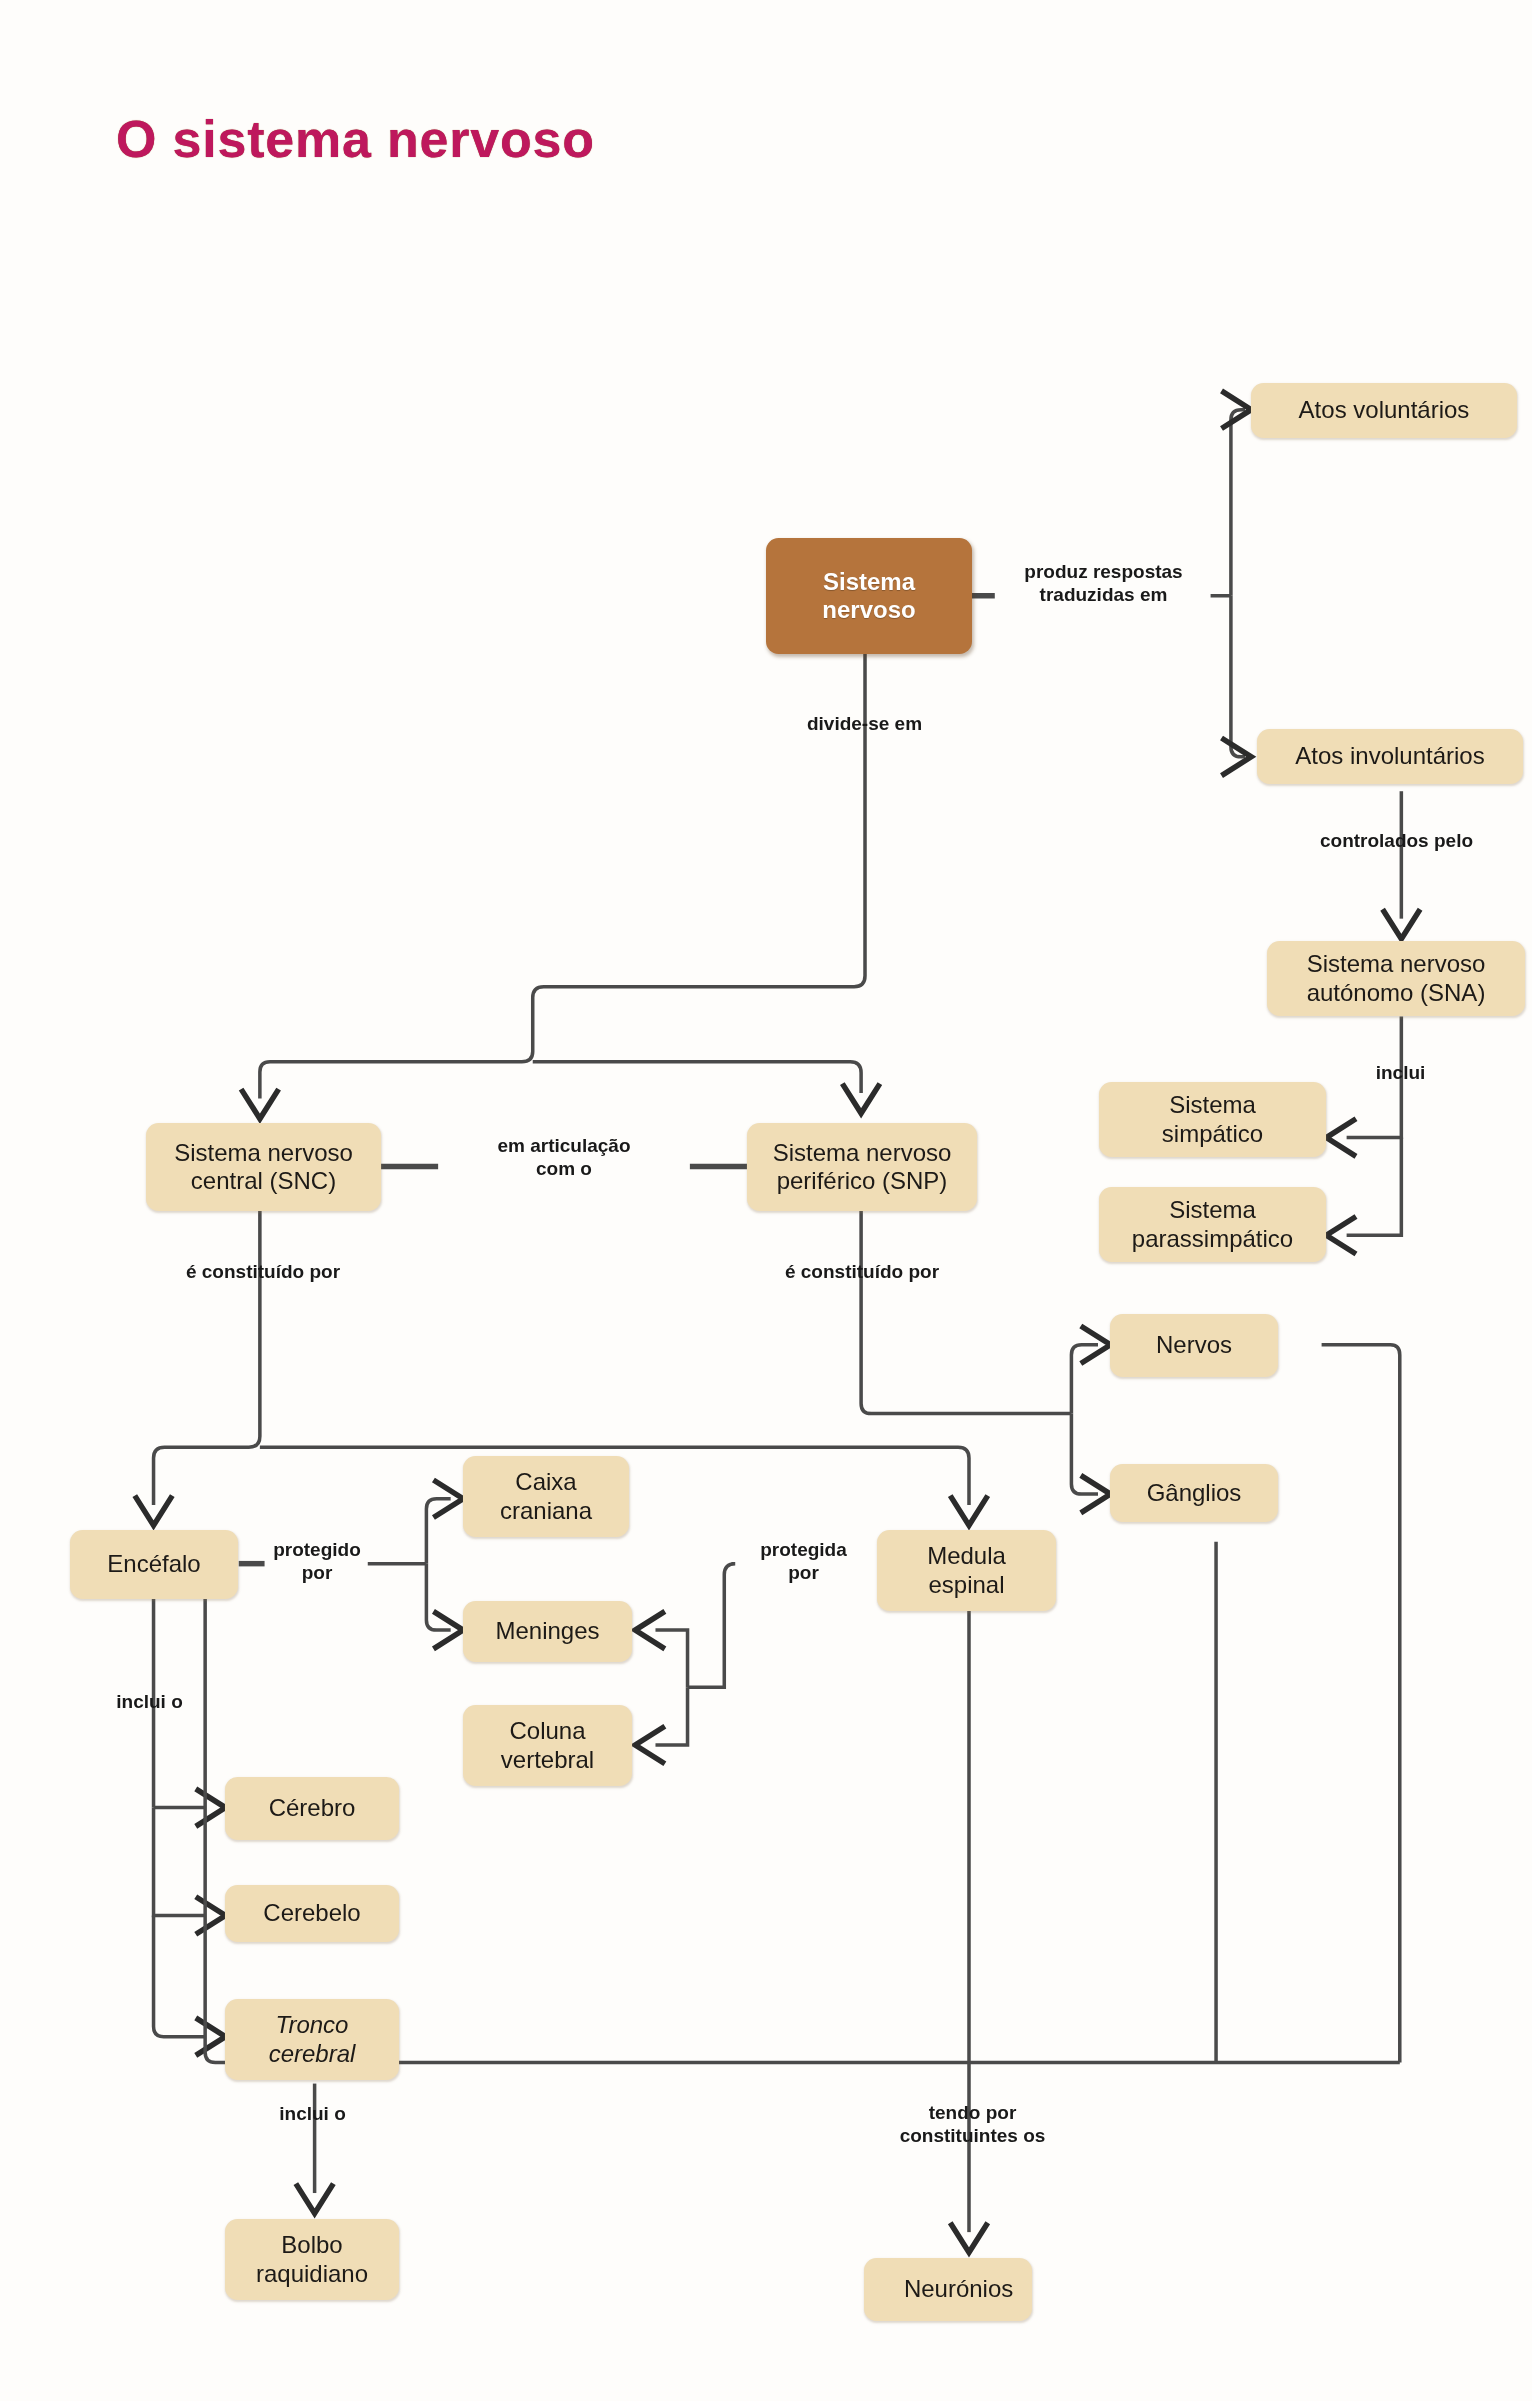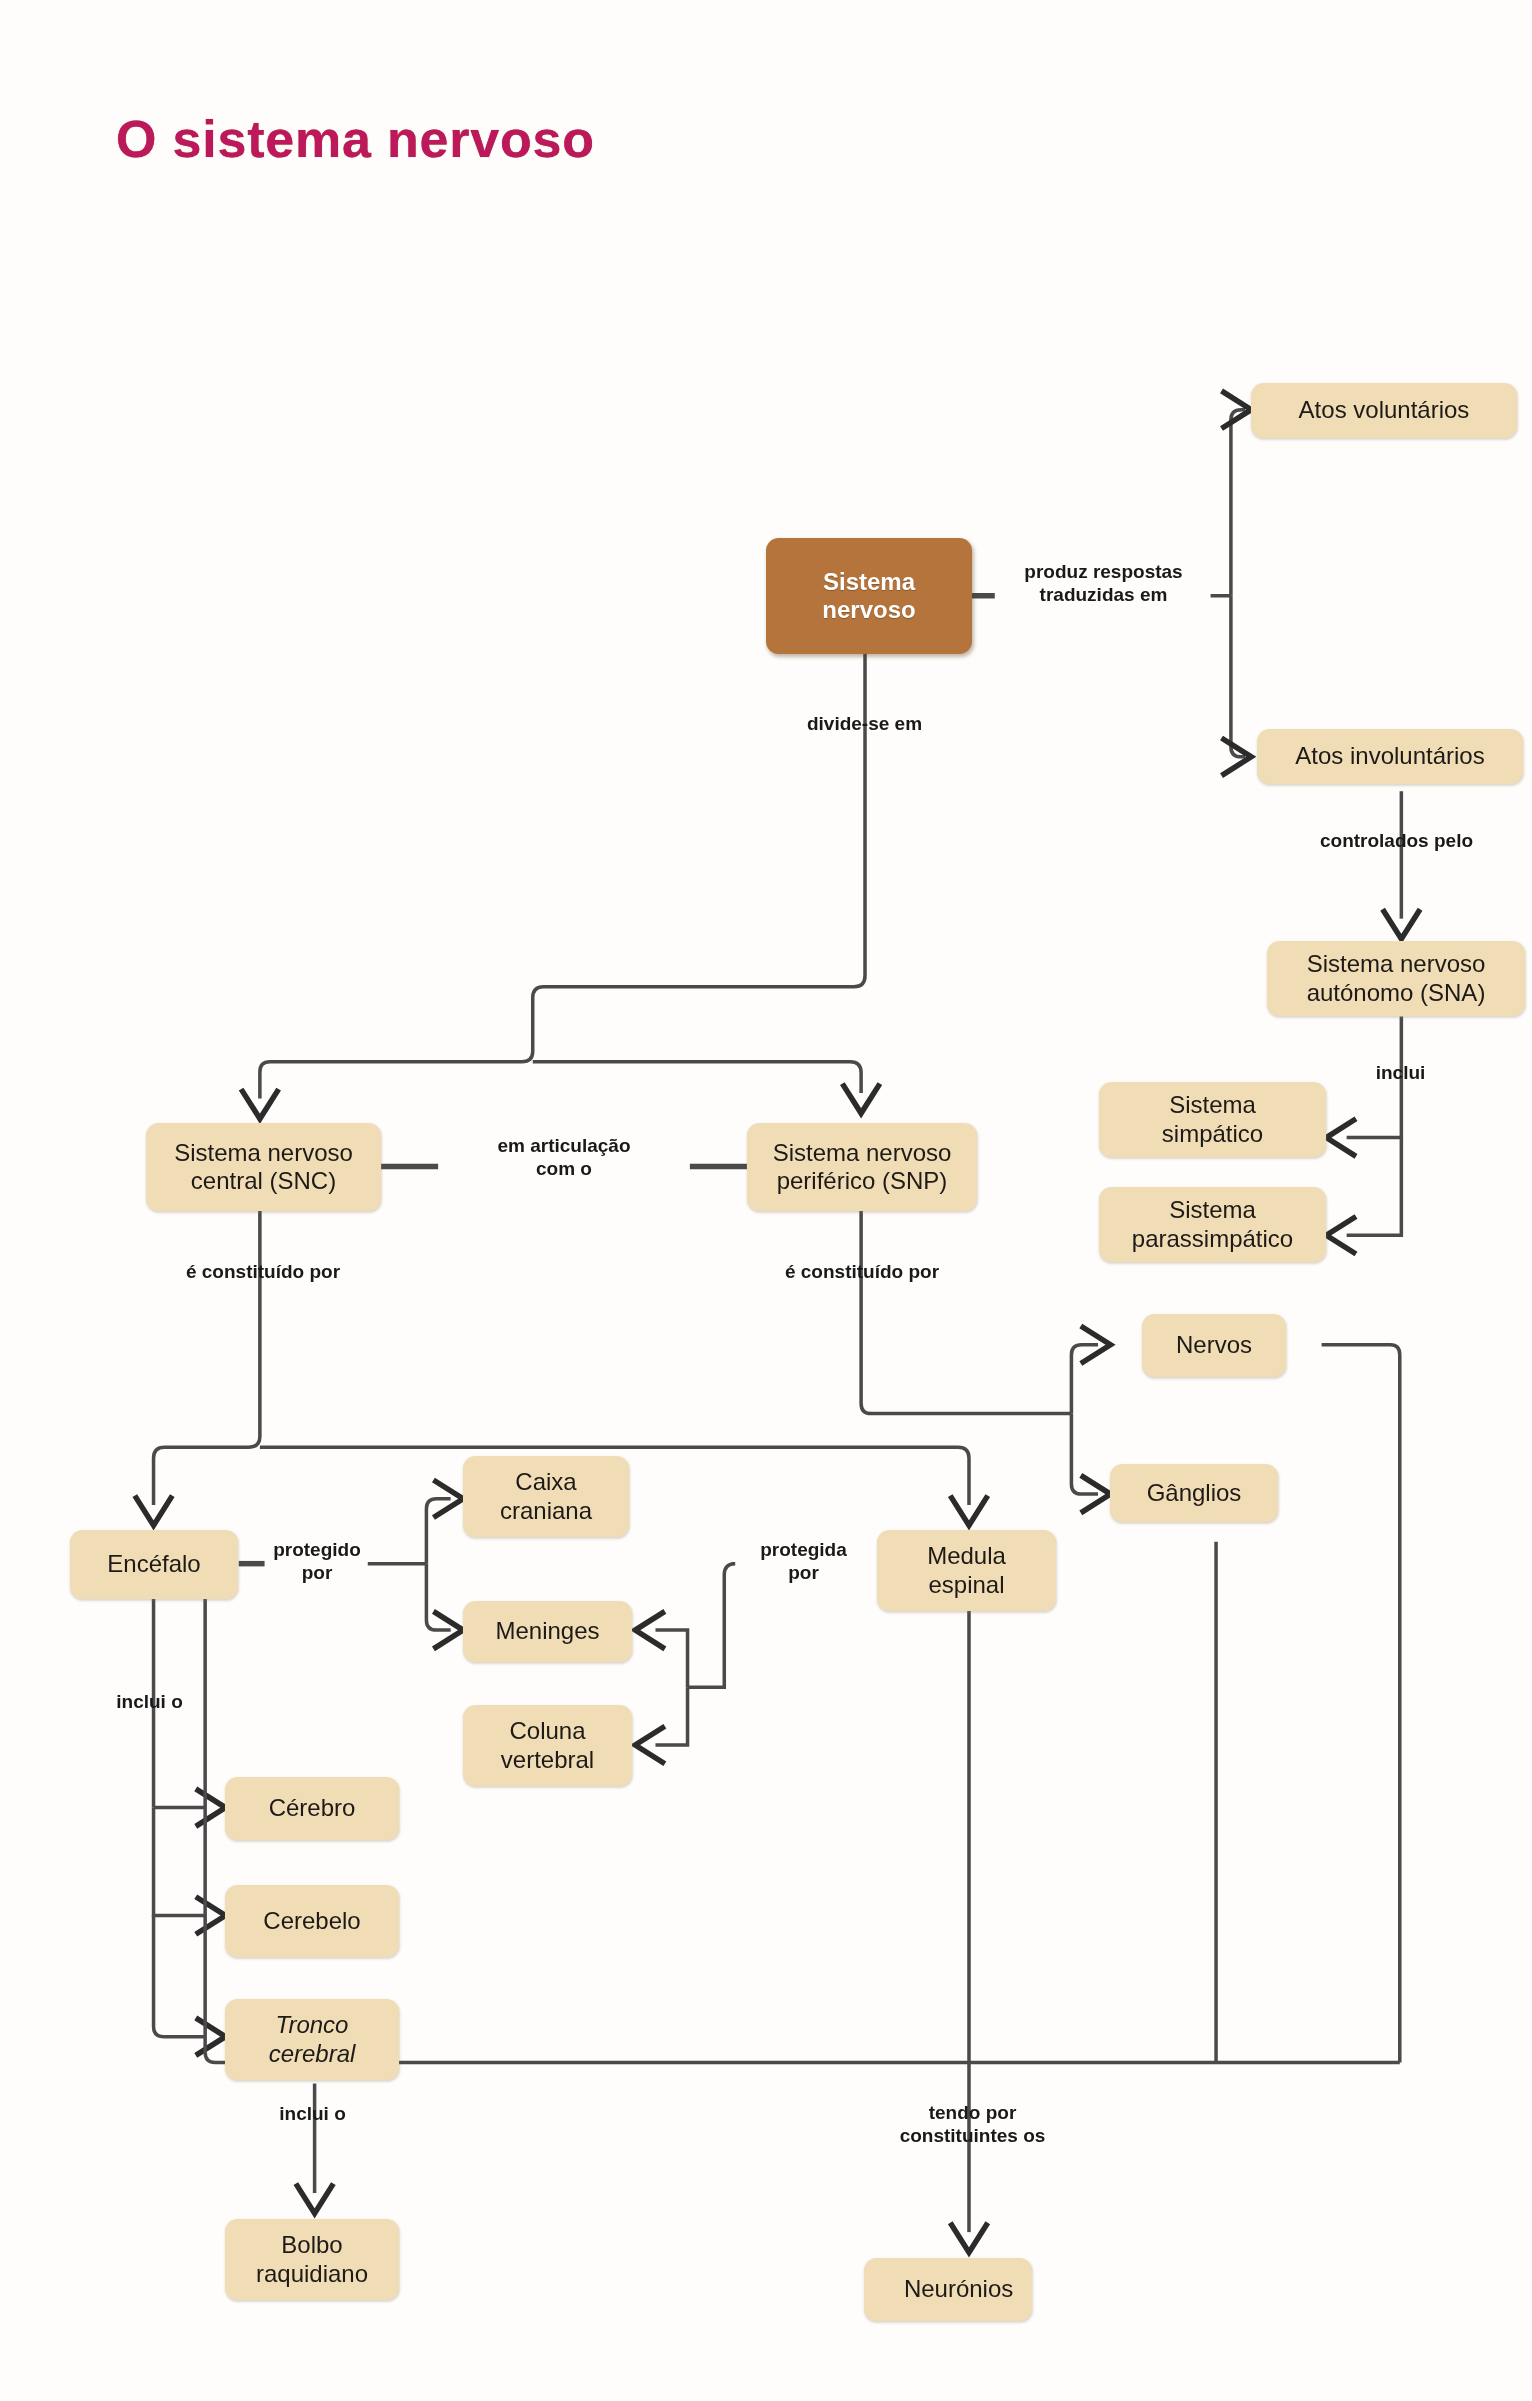--- a/index.html
+++ b/index.html
@@ -144,27 +144,27 @@
   <div class="node" style="left:70px;top:1530px;width:168px;height:69px;">Encéfalo</div>
 
   <div class="node" style="left:877px;top:1530px;width:179px;height:81px;">Medula<br>espinal</div>
 
   <div class="node" style="left:463px;top:1456px;width:166px;height:81px;">Caixa<br>craniana</div>
 
   <div class="node" style="left:463px;top:1601px;width:169px;height:61px;">Meninges</div>
 
   <div class="node" style="left:463px;top:1705px;width:169px;height:81px;">Coluna<br>vertebral</div>
 
-  <div class="node" style="left:1110px;top:1314px;width:144px;height:63px;margin-left:32px;">Nervos</div>
+  <div class="node" style="left:1110px;top:1314px;width:168px;height:63px;">Nervos</div>
 
   <div class="node" style="left:1110px;top:1464px;width:168px;height:58px;">Gânglios</div>
 
   <div class="node" style="left:225px;top:1777px;width:174px;height:63px;">Cérebro</div>
 
-  <div class="node" style="left:225px;top:1885px;width:174px;height:72px;">Cerebelo</div>
+  <div class="node" style="left:225px;top:1885px;width:174px;height:57px;">Cerebelo</div>
 
   <div class="node" style="left:225px;top:1999px;width:174px;height:81px;font-style:italic;">Tronco<br>cerebral</div>
 
   <div class="node" style="left:225px;top:2219px;width:174px;height:81px;">Bolbo<br>raquidiano</div>
 
   <div class="node" style="left:864px;top:2258px;width:168px;height:63px;padding-left:29px;">Neurónios</div>
 
   <div class="lbl" style="left:995px;top:561px;width:217px;">produz respostas<br>traduzidas em</div>
 
   <div class="lbl" style="left:755px;top:713px;width:219px;">divide-se em</div>

